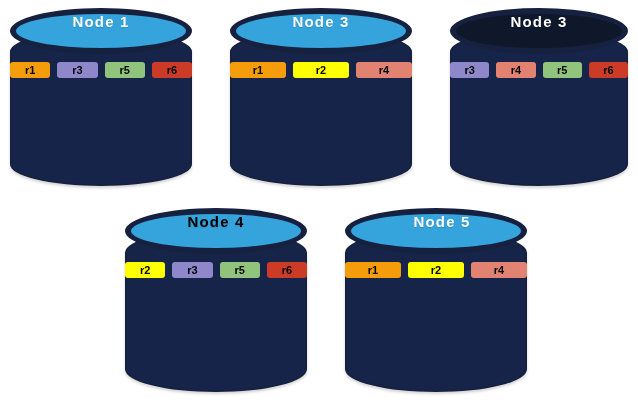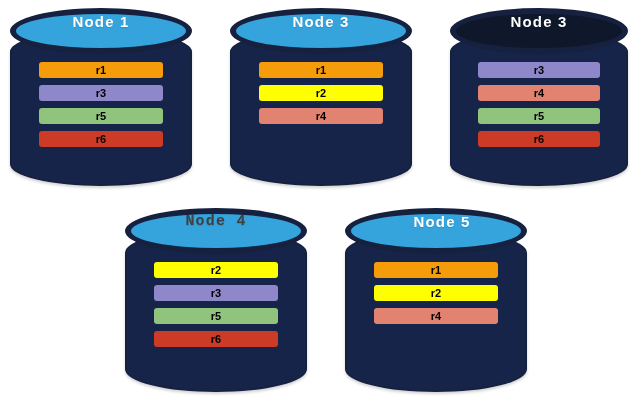--- a/index.html
+++ b/index.html
@@ -65,21 +65,20 @@
     text-shadow: 0 1px 1px rgba(0,0,0,0.12);
   }
 
   
   .replica-list {
     position: absolute;
     left: 0;
     right: 0;
     z-index: 4;
     display: flex;
-    flex-direction: column;
     align-items: center;
     gap: 7px;
   }
 
   .replica-bar {
     width: 68%;
     height: 16px;
     border-radius: 3px;
     display: flex;
     align-items: center;
@@ -151,21 +150,21 @@
           <span class="replica-label" style="color: rgb(0, 0, 0);">r5</span>
         </div>
         <div class="replica-bar" style="background: rgb(204, 59, 38);">
           <span class="replica-label" style="color: rgb(0, 0, 0);">r6</span>
         </div>
       </div>
     </div>
     <div class="node" style="left: 125px; top: 208px; width: 182px; height: 184px;">
       <div class="cyl-body" style="background: rgb(23, 36, 74); border-color: rgb(22, 33, 63);"></div>
       <div class="cyl-top" style="background: rgb(53, 163, 220); border-color: rgb(22, 33, 63);">
-        <span class="node-label" style="color: #404040; font-family: Liberation Mono, monospace;">Node 4</span>
+        <span class="node-label" style="color: #000000;">Node 4</span>
       </div>
       <div class="replica-list" style="top: 54px;">
         <div class="replica-bar" style="background: rgb(255, 255, 0);">
           <span class="replica-label" style="color: rgb(0, 0, 0);">r2</span>
         </div>
         <div class="replica-bar" style="background: rgb(142, 135, 201);">
           <span class="replica-label" style="color: rgb(0, 0, 0);">r3</span>
         </div>
         <div class="replica-bar" style="background: rgb(144, 196, 125);">
           <span class="replica-label" style="color: rgb(0, 0, 0);">r5</span>

